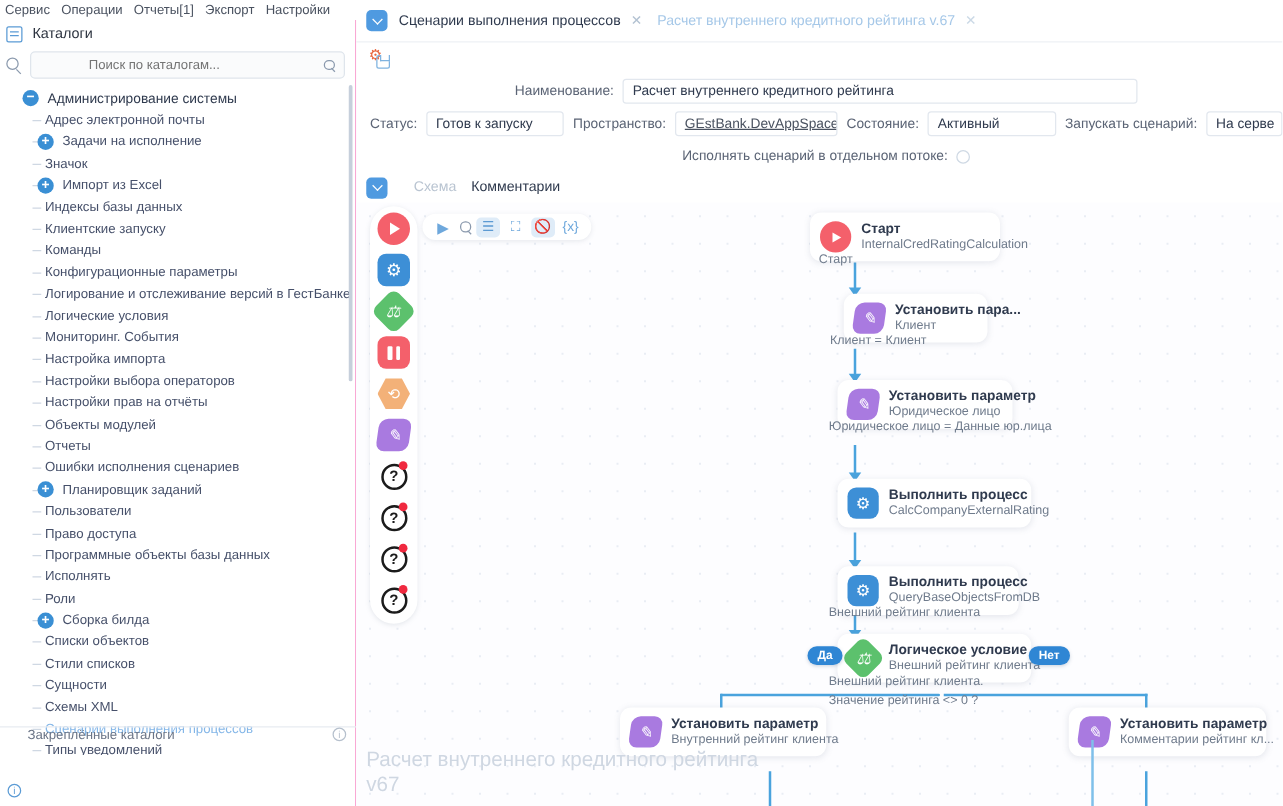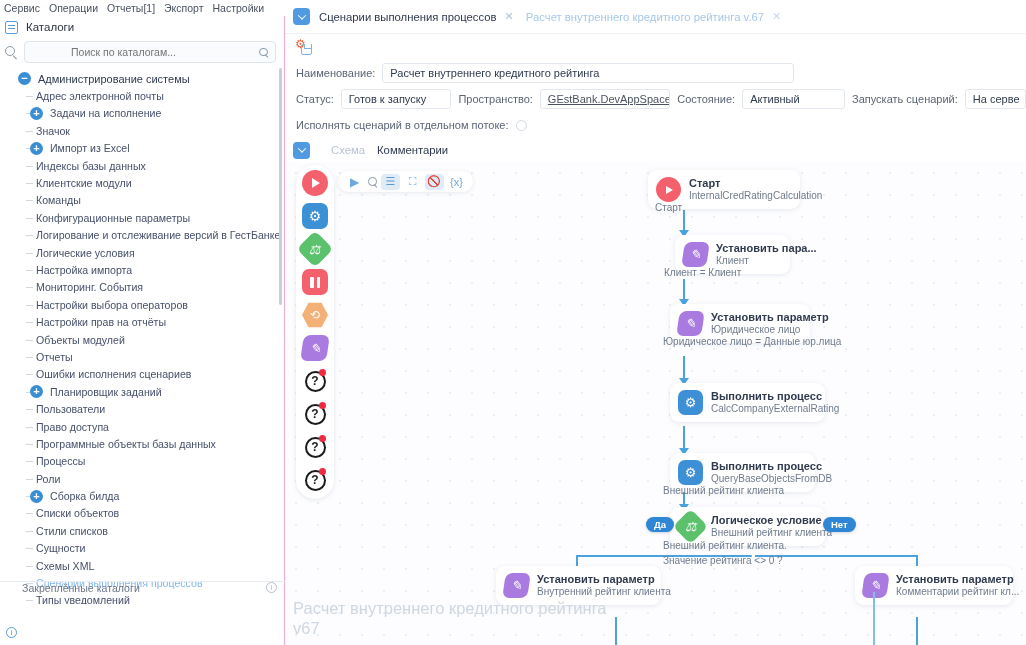--- a/index.html
+++ b/index.html
@@ -141,21 +141,21 @@
   .gear-save .d{
     position:absolute;left:6px;top:6px;width:11px;height:11px;
     border:1.3px solid #7fb3e0;border-radius:2px;
   }
   .gear-save .d::after{
     content:"";position:absolute;left:2px;top:-1px;width:6px;height:4px;
     border:1.2px solid #7fb3e0;border-top:0;background:#fff;
   }
 
   .form{position:absolute;left:0;top:60px;width:741px;}
-  .frow{display:flex;align-items:center;height:26px;padding-left:11px;gap:7px;}
+  .frow{display:flex;align-items:center;height:26px;padding-left:11px;gap:7px;justify-content:center;}
   .flabel{font-size:11px;color:#5b6475;white-space:nowrap;}
   .finput{
     height:20px;border:1px solid #e2e7ee;border-radius:3px;background:#fff;
     display:flex;align-items:center;padding:0 7px;font-size:11px;color:#2f3a4e;
     white-space:nowrap;overflow:hidden;
   }
   .finput.name{width:412px;}
   .finput.status{width:150px;}
   .finput.space{width:178px;display:flex;justify-content:space-between;}
   .finput.space .lnk{color:#4a5260;text-decoration:underline;}
@@ -306,39 +306,39 @@
           <span>Значок</span>
         </div>
         <div class="tnode child hasplus">
           <span class="circ plus">+</span>
           <span>Импорт из Excel</span>
         </div>
         <div class="tnode child">
           <span>Индексы базы данных</span>
         </div>
         <div class="tnode child">
-          <span>Клиентские модули</span>
+          <span>Клиентские запуску</span>
         </div>
         <div class="tnode child">
           <span>Команды</span>
         </div>
         <div class="tnode child">
           <span>Конфигурационные параметры</span>
         </div>
         <div class="tnode child">
           <span>Логирование и отслеживание версий в ГестБанке</span>
         </div>
         <div class="tnode child">
           <span>Логические условия</span>
         </div>
         <div class="tnode child">
+          <span>Мониторинг. События</span>
+        </div>
+        <div class="tnode child">
           <span>Настройка импорта</span>
-        </div>
-        <div class="tnode child">
-          <span>Мониторинг. События</span>
         </div>
         <div class="tnode child">
           <span>Настройки выбора операторов</span>
         </div>
         <div class="tnode child">
           <span>Настройки прав на отчёты</span>
         </div>
         <div class="tnode child">
           <span>Объекты модулей</span>
         </div>
@@ -355,21 +355,21 @@
         <div class="tnode child">
           <span>Пользователи</span>
         </div>
         <div class="tnode child">
           <span>Право доступа</span>
         </div>
         <div class="tnode child">
           <span>Программные объекты базы данных</span>
         </div>
         <div class="tnode child">
-          <span>Процессы</span>
+          <span>Исполнять</span>
         </div>
         <div class="tnode child">
           <span>Роли</span>
         </div>
         <div class="tnode child hasplus">
           <span class="circ plus">+</span>
           <span>Сборка билда</span>
         </div>
         <div class="tnode child">
           <span>Списки объектов</span>

